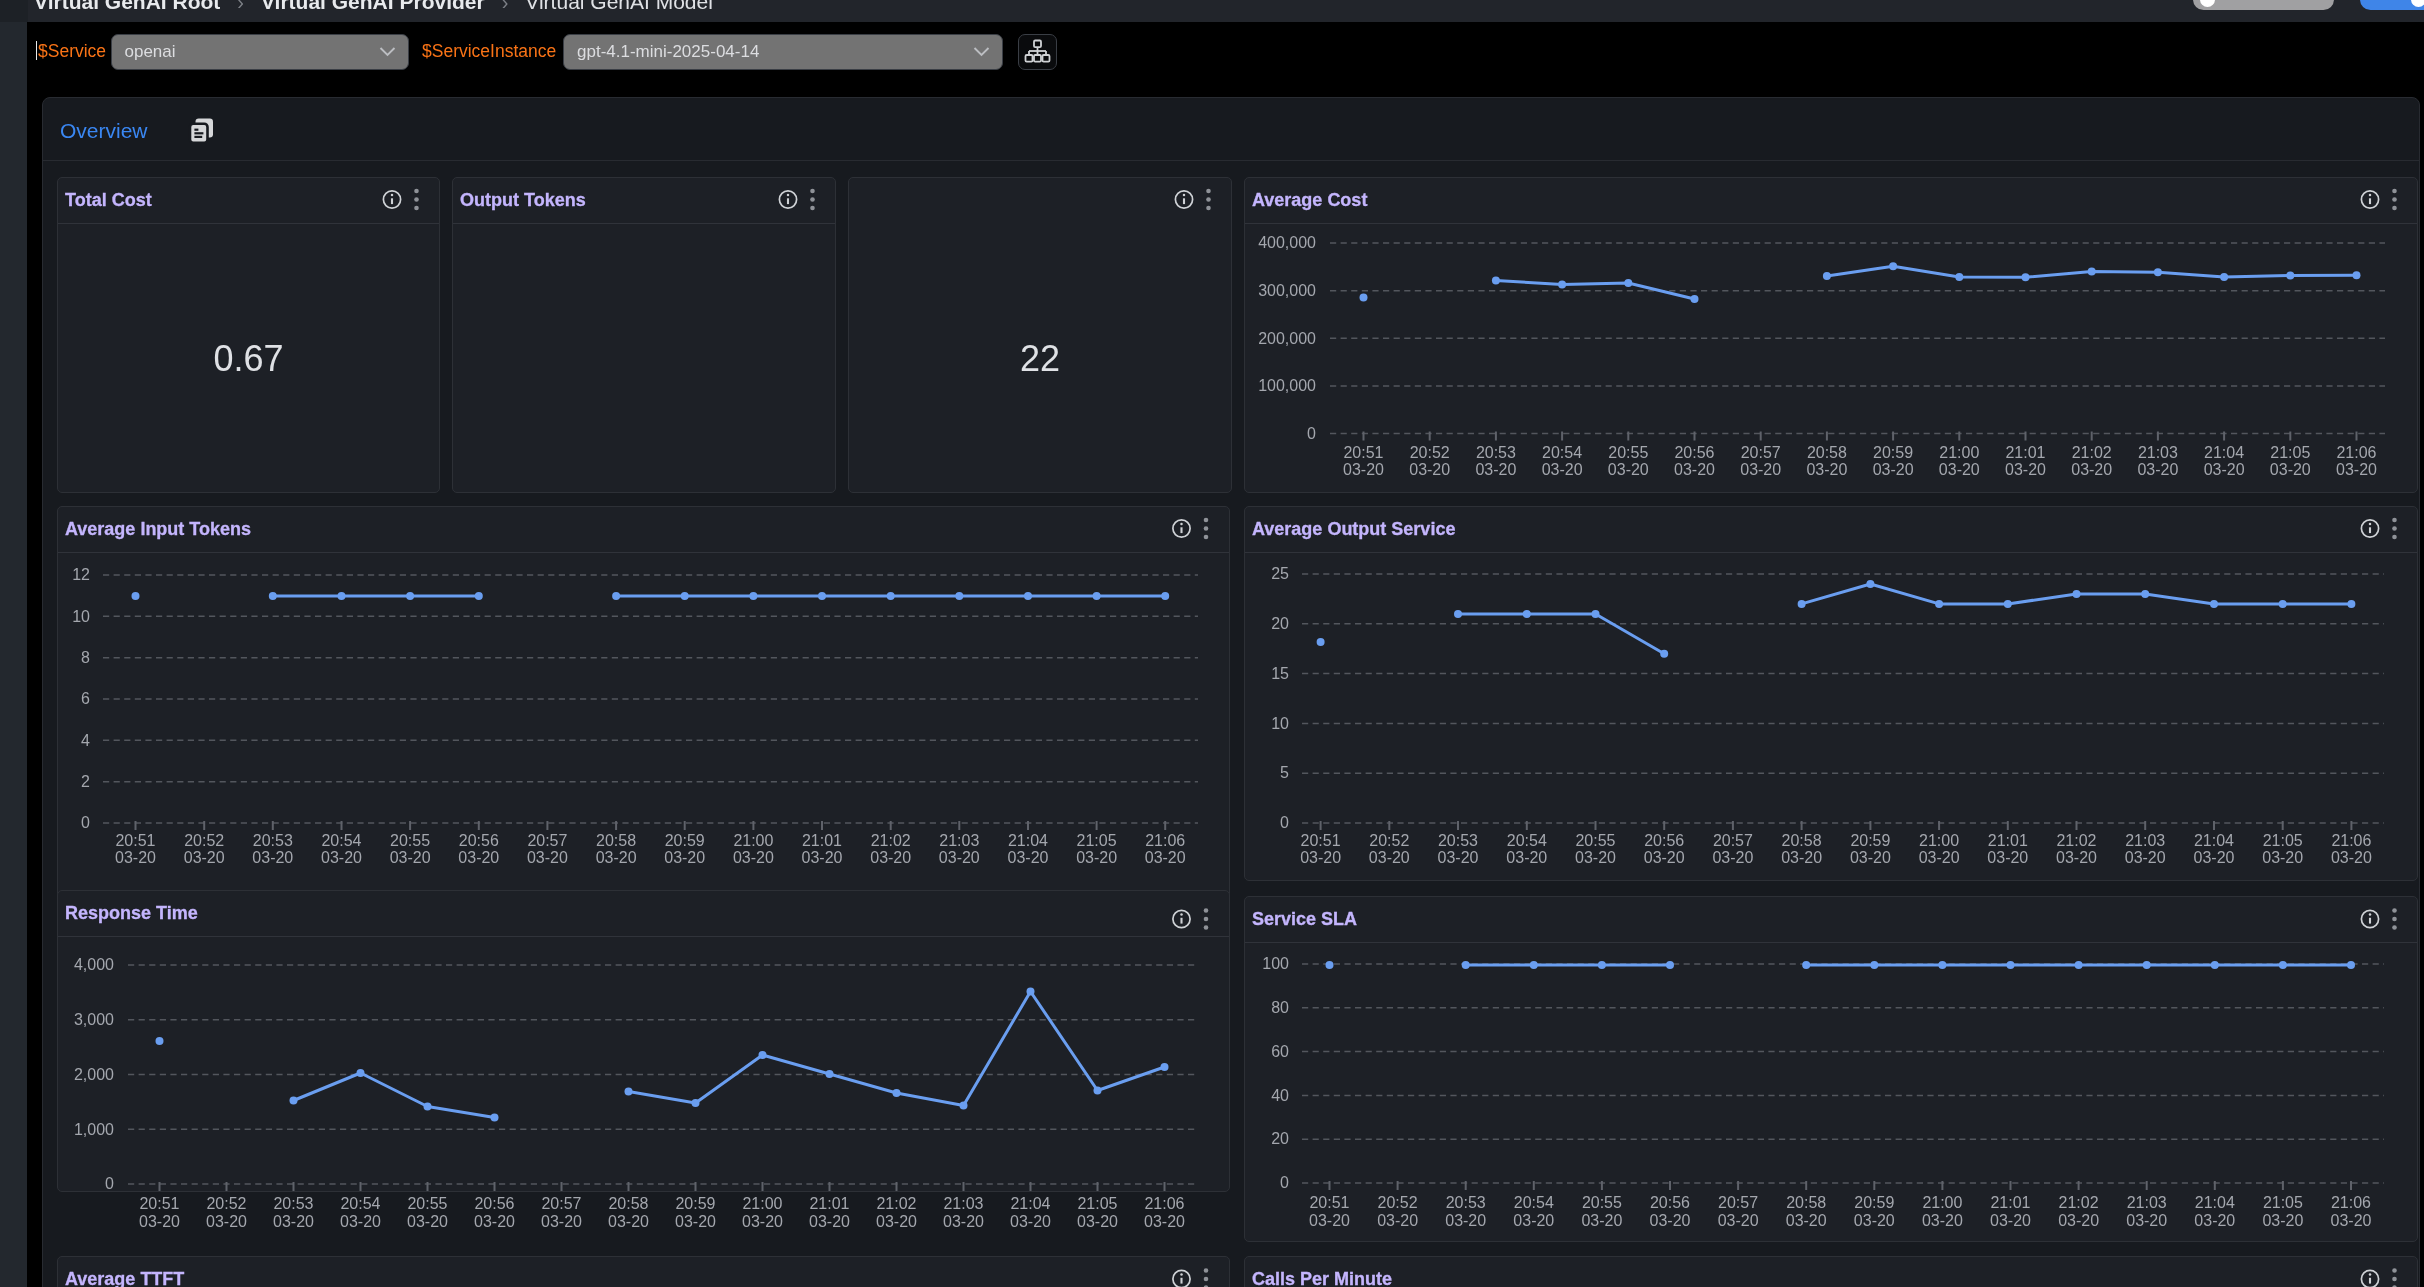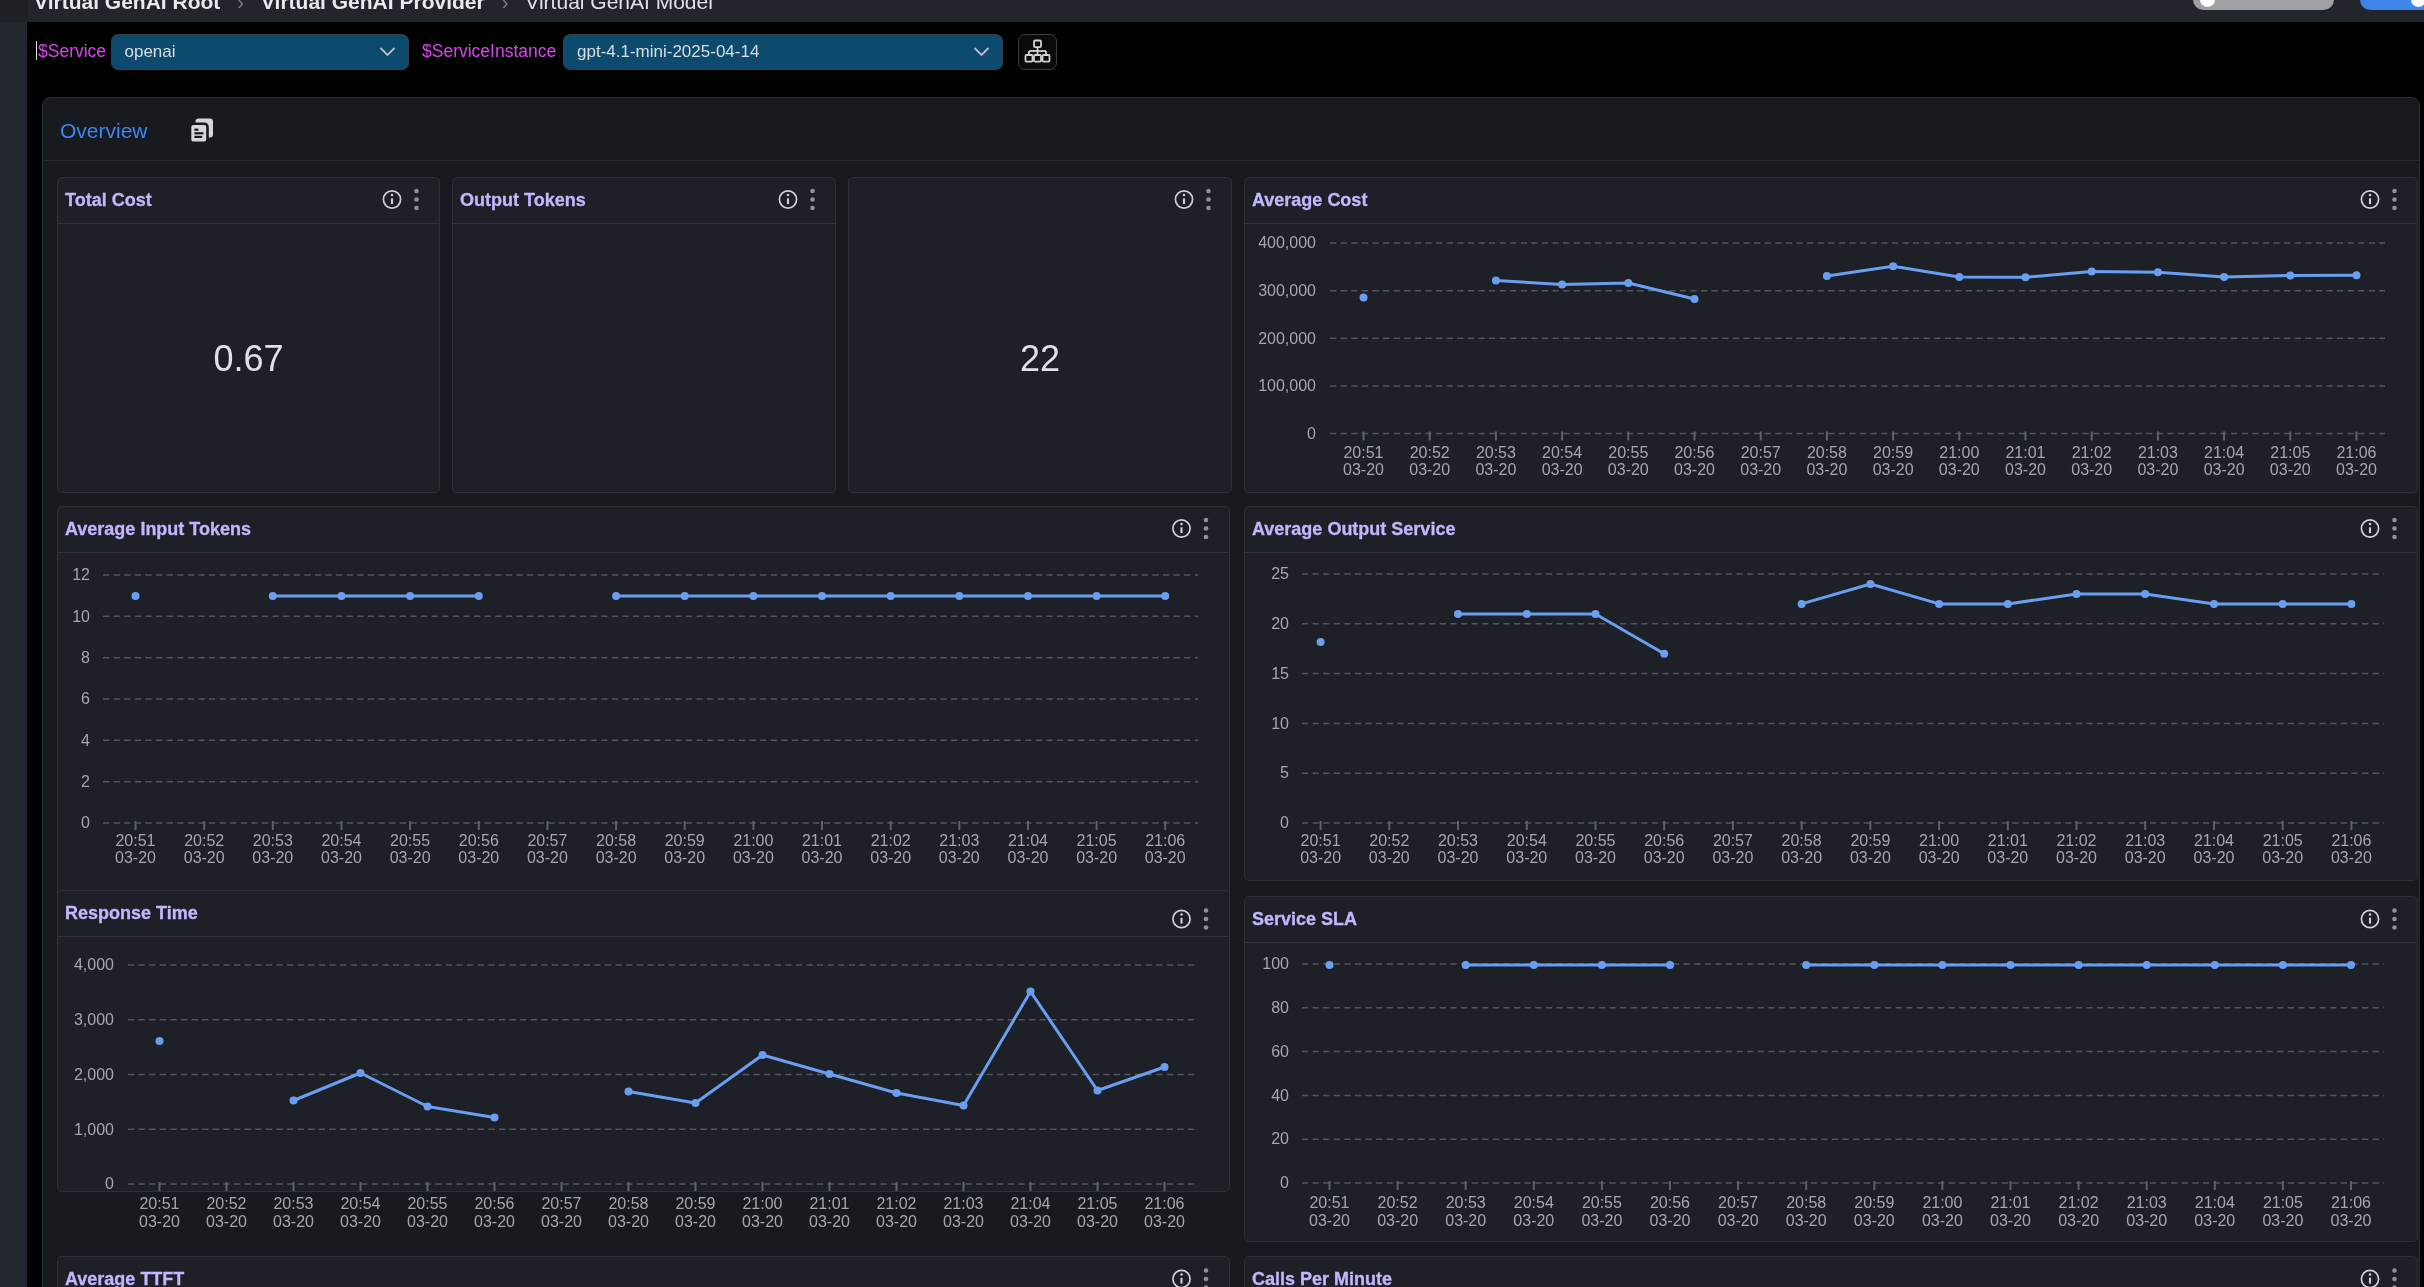--- a/index.html
+++ b/index.html
@@ -7,22 +7,22 @@
 .crumbs{position:absolute;left:34px;top:-12px;height:27px;line-height:27px;white-space:nowrap;font-size:21px;color:#e8eaed;font-weight:bold;}
 .crumbs .sep{color:#7d8087;font-weight:400;padding:0 17px;font-size:20px;}
 .crumbs .last{font-weight:400;color:#dfe1e5;}
 .pillg{position:absolute;left:2193px;top:-11px;width:141px;height:21px;border-radius:10.5px;background:#a0a0a2;}
 .pillg .knob{position:absolute;left:7px;top:3px;width:15px;height:15px;border-radius:50%;background:#fff;}
 .pillb{position:absolute;left:2360px;top:-11px;width:80px;height:21px;border-radius:10.5px;background:#3f85e8;}
 .pillb .knob{position:absolute;left:51px;top:3px;width:15px;height:15px;border-radius:50%;background:#fff;}
 .sliver{position:absolute;left:0;top:22px;width:27px;height:1265px;background:#23282e;}
 .vrow{position:absolute;left:27px;top:22px;width:2397px;height:63px;background:#000;}
 .caret{position:absolute;left:35.5px;top:41px;width:1.5px;height:19px;background:#e8e9eb;z-index:3;}
-.vlabel{position:absolute;top:33.5px;height:34px;line-height:34px;font-size:17.5px;color:#d946ef;text-align:right;}
-.select{position:absolute;top:33.5px;height:36px;background:#0c4a6e;border:1px solid #3a3e45;border-radius:7px;font-size:17px;color:#dcdde0;line-height:34px;}
+.vlabel{position:absolute;top:33.5px;height:34px;line-height:34px;font-size:17.5px;color:#f97316;text-align:right;}
+.select{position:absolute;top:33.5px;height:36px;background:#737373;border:1px solid #3a3e45;border-radius:7px;font-size:17px;color:#dcdde0;line-height:34px;}
 .iconbtn{position:absolute;left:1018px;top:33.5px;width:39px;height:36px;background:#0a0b0d;border:1px solid #3a3e45;border-radius:7px;}
 .page{position:absolute;left:42px;top:97px;width:2378px;height:1210px;background:#171a1f;border:1px solid #282b31;border-radius:8px;}
 .ovtitle{position:absolute;left:60px;top:119px;font-size:21px;color:#3a87f2;}
 .ovsep{position:absolute;left:43px;top:160px;width:2376px;height:1px;background:#282b31;}
 .card{position:absolute;background:#1d2026;border:1px solid #2d3036;border-radius:5px;}
 .chead{position:absolute;left:0;top:0;right:0;height:46px;border-bottom:1px solid #30333a;line-height:44px;padding-left:7px;font-size:18px;font-weight:700;-webkit-text-stroke:0.3px;color:#c4b5fd;}
 .cval{position:absolute;left:0;top:46px;right:0;text-align:center;font-size:36px;color:#dfe1e5;}
 </style></head>
 <body>
 <div class="topbar">

